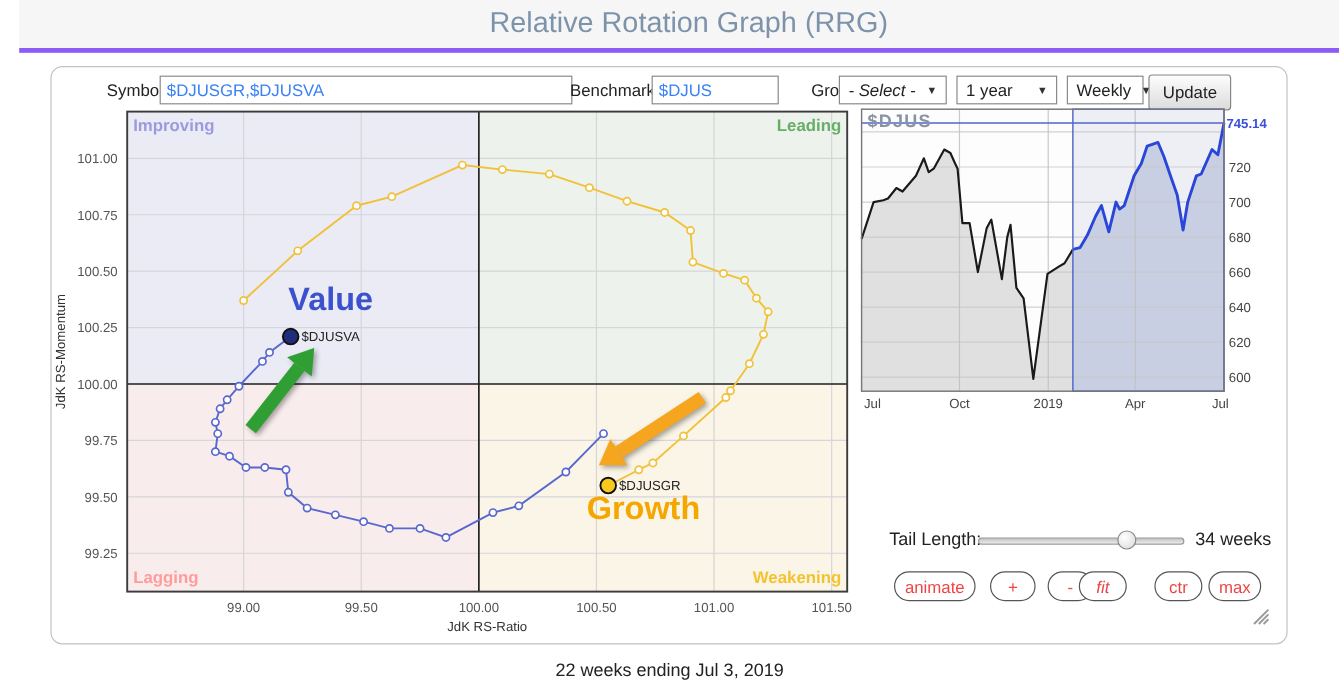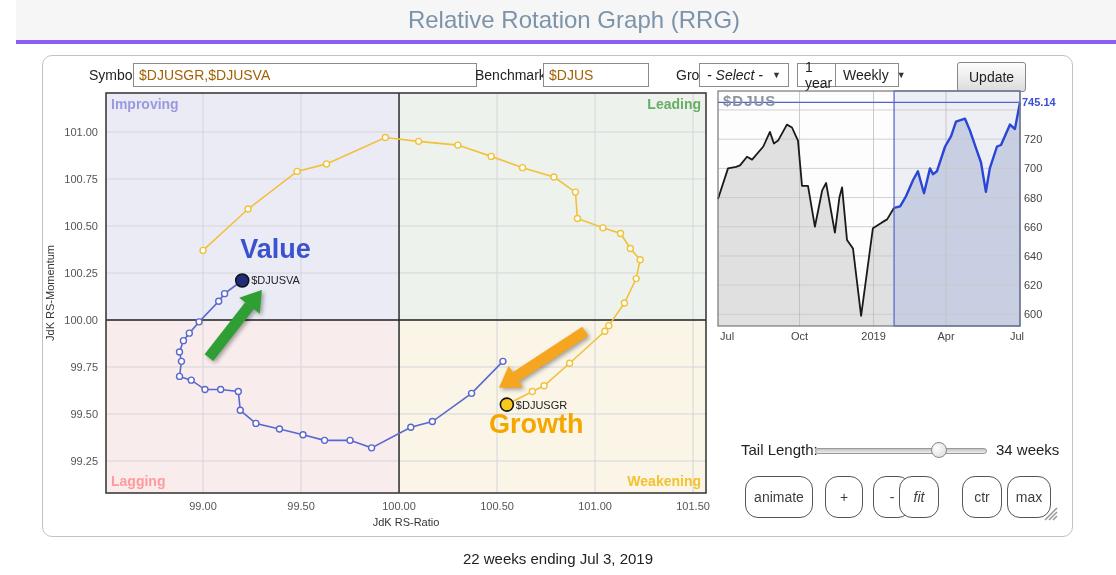--- a/index.html
+++ b/index.html
@@ -1,25 +1,25 @@
 <!DOCTYPE html>
 <html><head>
 <meta charset="utf-8">
 <style>
   html,body{margin:0;padding:0;}
   body{width:1116px;height:575px;background:#fff;font-family:"Liberation Sans",sans-serif;overflow:hidden;position:relative;}
   .header{position:absolute;left:16px;top:0;width:1116px;height:40px;background:#f6f6f6;border-bottom:4px solid #8b5cf6;}
   .title{text-align:center;line-height:40px;font-size:24px;color:#7d93aa;}
   .panel{position:absolute;left:42px;top:55px;width:1031px;height:482px;border:1px solid #c2c2c2;border-radius:10px;background:#fff;box-sizing:border-box;}
   .lbl{position:absolute;font-size:14px;color:#222;white-space:nowrap;}
-  .inp{position:absolute;height:20px;border:1px solid #8b8b8b;font-size:14px;padding:1px 5px;color:#a16207;font-family:inherit;background:#fff;}
+  .inp{position:absolute;height:20px;border:1px solid #8b8b8b;font-size:14px;padding:1px 5px;color:#3b82f6;font-family:inherit;background:#fff;}
   .sel{position:absolute;height:24px;border:1px solid #8b8b8b;background:#fff;font-size:14px;color:#222;display:flex;align-items:center;justify-content:space-between;padding:0 7px;box-sizing:border-box;cursor:default;}
   .chev{font-size:9px;color:#333;margin-left:8px;}
   .update{position:absolute;height:30px;border:1px solid #888;border-radius:3px;background:linear-gradient(#fdfdfd,#dcdcdc);font-size:14px;color:#222;padding:0 11px;font-family:inherit;}
-  .pill{position:absolute;height:42px;border:1px solid #555;border-radius:13px;background:#fff;font-size:14px;color:#404040;box-sizing:border-box;font-family:inherit;padding:0 6px;}
+  .pill{position:absolute;height:25px;border:1px solid #555;border-radius:13px;background:#fff;font-size:14px;color:#ef4444;box-sizing:border-box;font-family:inherit;padding:0 6px;}
   svg{font-family:inherit;position:absolute;}
   .tick{font-size:11px;fill:#555;}
   .axis-title{font-size:11px;fill:#333;}
   .qlabel{font-size:14px;font-weight:bold;}
   .symlabel{font-size:11px;fill:#222;}
   .bigword{font-size:27px;font-weight:bold;}
   .bench-symbol{font-size:15px;font-weight:bold;fill:#8a93a4;letter-spacing:1px;}
   .btick{font-size:11px;fill:#444;}
   .price-lbl{font-size:11px;font-weight:bold;}
   .slider{position:absolute;left:772px;top:386px;width:172px;height:18px;}
@@ -40,25 +40,25 @@
 
   <span class="lbl" style="left:46px;top:11px;">Symbols:</span>
   <input class="inp" style="left: 90px; top: 7px; width: 332px;" value="$DJUSGR,$DJUSVA">
   <span class="lbl" style="left:432px;top:11px;">Benchmark:</span>
   <input class="inp" style="left: 500px; top: 7px; width: 94px;" value="$DJUS">
   <span class="lbl" style="left:604px;top:11px;margin-left:29px;">Groups:</span>
   <div class="sel" style="left:656px;top:7px;width:90px;font-style:italic;">
     <span>- Select -</span>
     <span class="chev">▼</span>
   </div>
-  <div class="sel" style="left:754px;top:7px;width:54px;">
+  <div class="sel" style="left:754px;top:7px;width:84px;">
     <span>1 year</span>
     <span class="chev">▼</span>
   </div>
-  <div class="sel" style="left:792px;top:7px;width:64px;">
+  <div class="sel" style="left:846px;top:7px;width:64px;">
     <span>Weekly</span>
     <span class="chev">▼</span>
   </div>
   <button class="update" style="left:914px;top:6px;">Update</button>
 
   <svg id="rrg-svg" style="left:0;top:33px;" width="670" height="445">
       <rect x="63" y="4" width="293.0414897092456" height="226.98636577338905" fill="#ebebf6"></rect>
       <rect x="356.0414897092456" y="4" width="306.9585102907544" height="226.98636577338905" fill="#edf3ec"></rect>
       <rect x="63" y="230.98636577338905" width="293.0414897092456" height="173.01363422661095" fill="#f9ecec"></rect>
       <rect x="356.0414897092456" y="230.98636577338905" width="306.9585102907544" height="173.01363422661095" fill="#faf5e6"></rect>

